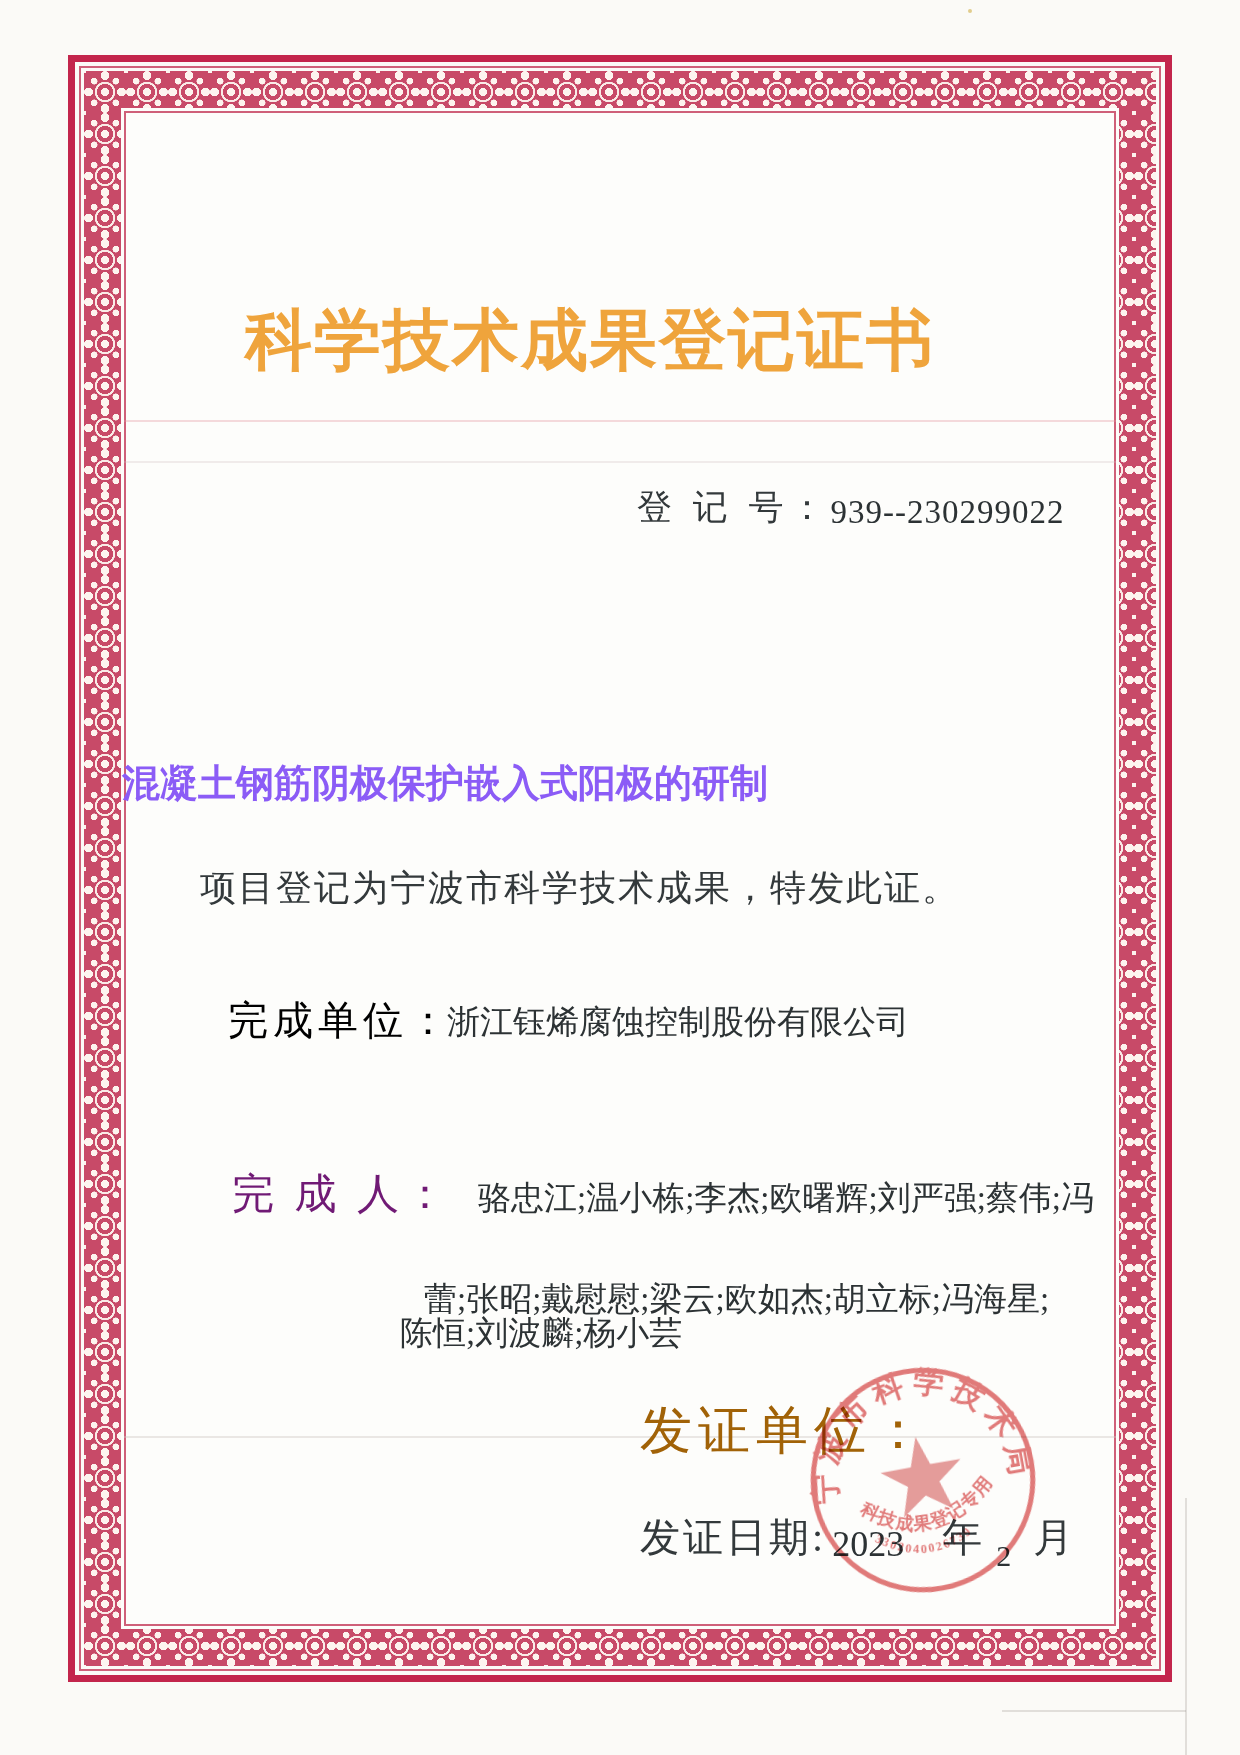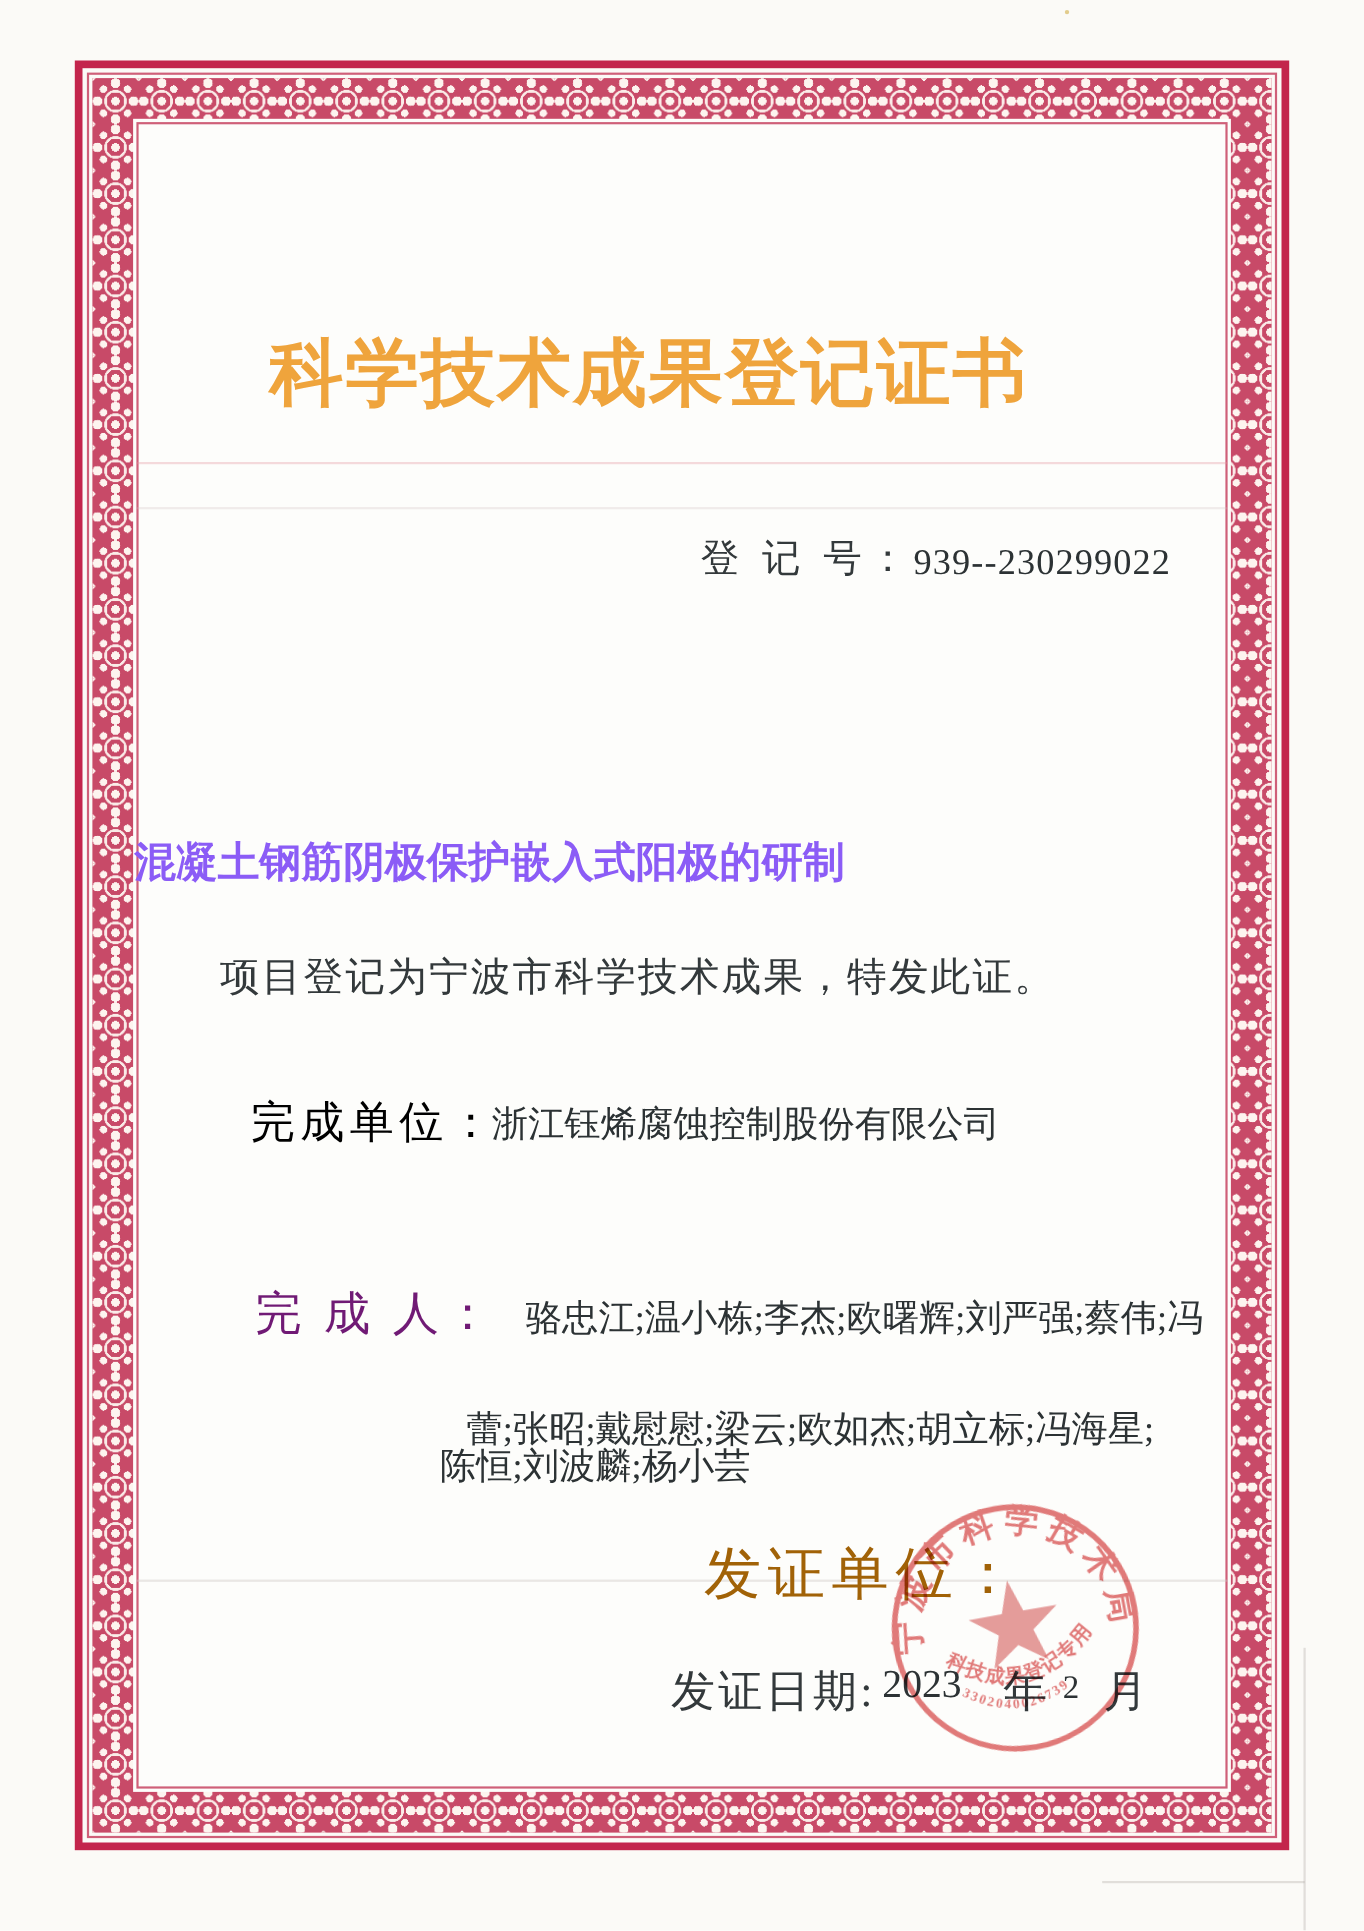--- a/index.html
+++ b/index.html
@@ -82,21 +82,21 @@
   .unit-value{left:447px;top:1000px;font-size:33px;color:#2c3234;white-space:nowrap;}
 
   .completers-label{left:232px;top:1166px;font-size:42px;letter-spacing:5px;color:#701a75;white-space:nowrap;text-align:center;}
   .names-line{font-size:33px;color:#2c3234;white-space:nowrap;}
   .names-1{left:478px;top:1176px;text-align:right;}
   .names-2{left:400px;top:1277px;margin-left:24px;}
   .names-3{left:400px;top:1311px;}
 
   .issuer-label{left:640px;top:1396px;font-size:52px;letter-spacing:6px;color:#a16207;white-space:nowrap;}
 
-  .date-row{left:610px;top:1510px;display:flex;align-items:flex-start;white-space:nowrap;color:#33393b;}
+  .date-row{left:640px;top:1510px;display:flex;align-items:flex-end;white-space:nowrap;color:#33393b;}
   .date-label{font-size:40px;letter-spacing:3px;}
   .date-year{font-size:36px;margin-left:6px;color:#2c3234;}
   .date-year-unit{font-size:40px;margin-left:38px;}
   .date-month{font-size:30px;margin-left:14px;position:relative;top:8px;color:#2c3234;}
   .date-month-unit{font-size:40px;margin-left:22px;}
 
   
   .stamp{
     left:801px;top:1358px;width:244px;height:244px;
     mix-blend-mode:multiply;

